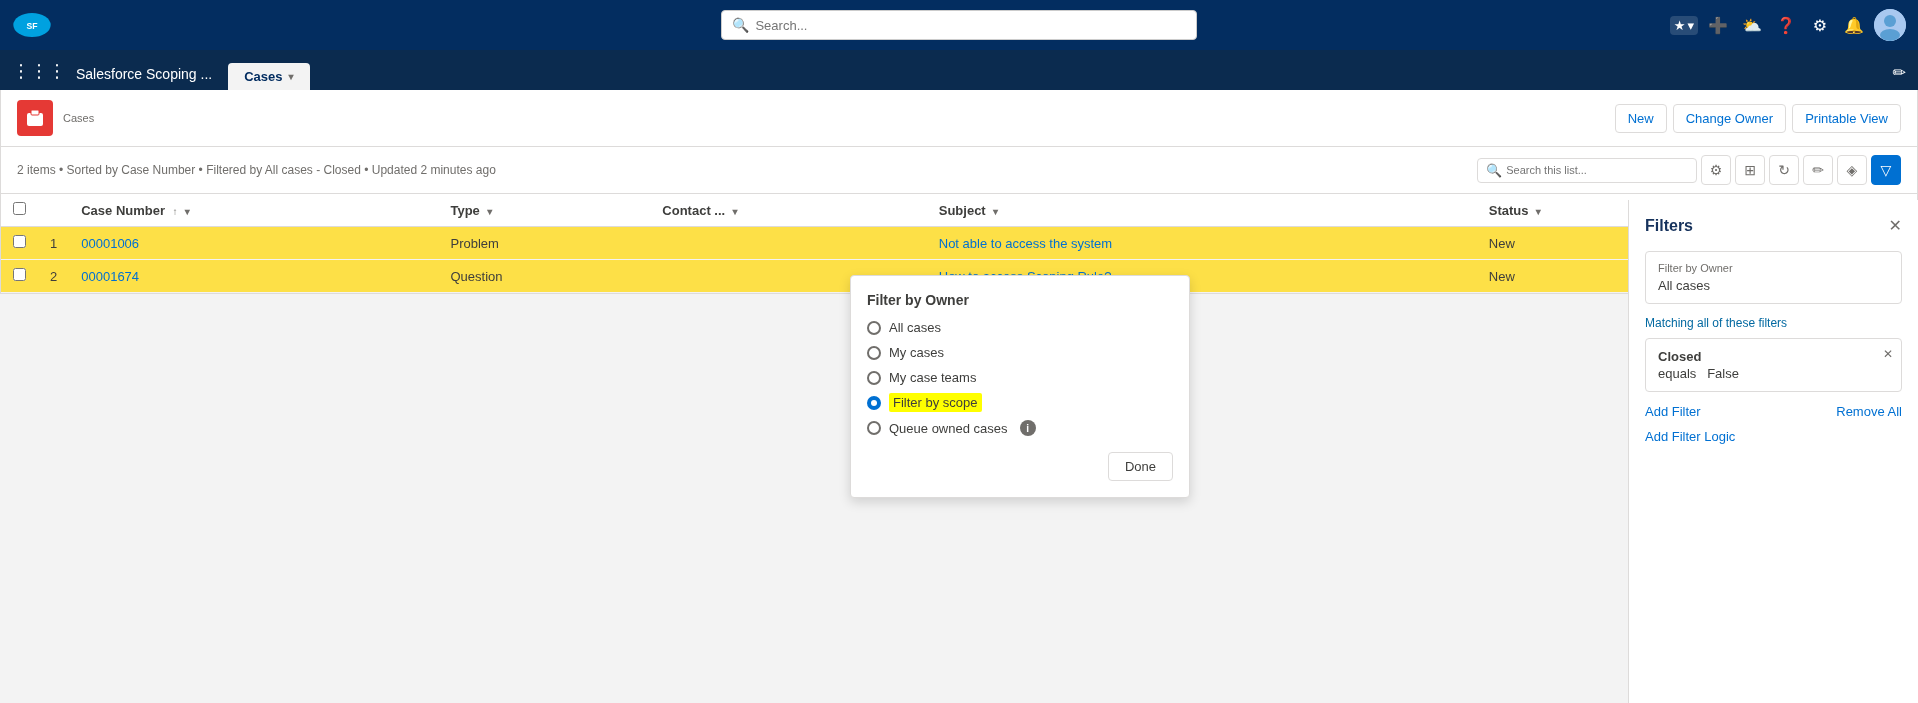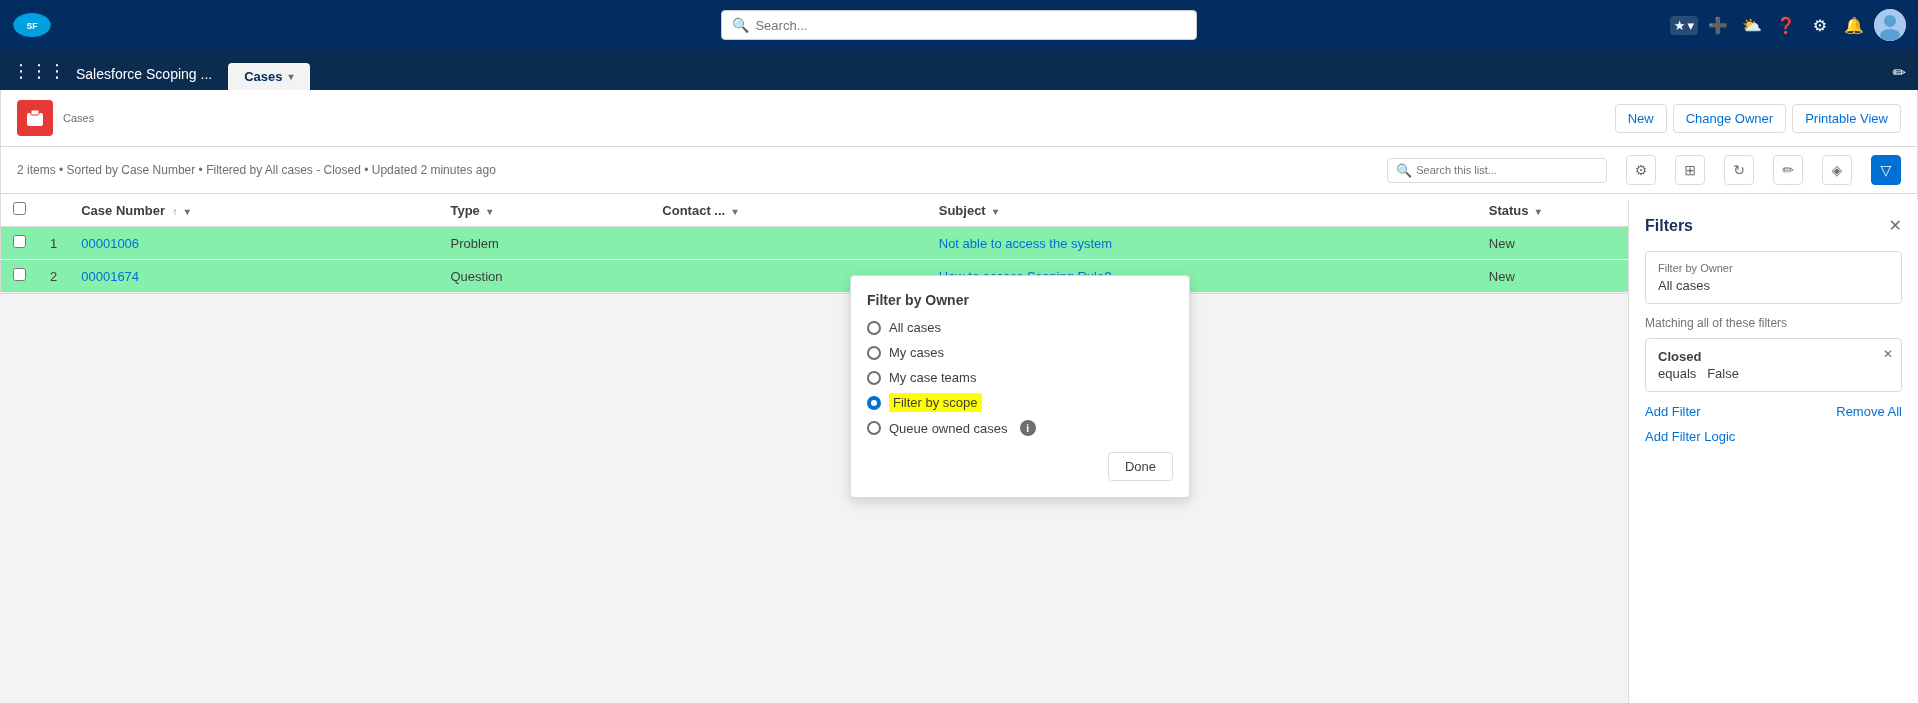--- a/index.html
+++ b/index.html
@@ -187,21 +187,21 @@
       font-weight: 500;
     }
 
     
     .toolbar-row {
       display: flex;
       align-items: center;
       padding: 8px 16px;
       background: white;
       border-bottom: 1px solid #dddbda;
-      gap: 19px;
+      gap: 4px;
     }
     .meta-text {
       font-size: 12px;
       color: #706e6b;
       flex: 1;
     }
     .toolbar-search {
       display: flex;
       align-items: center;
       background: white;
@@ -228,21 +228,21 @@
       cursor: pointer;
       font-size: 14px;
       color: #706e6b;
     }
     .icon-btn.active { background: #0070d2; color: white; border-color: #0070d2; }
 
     
     .cases-table {
       width: 100%;
       border-collapse: collapse;
-      background: #86efac;
+      background: #fde047;
       padding-left: 10px;
     }
     .cases-table th {
       background: white;
       border-bottom: 1px solid #dddbda;
       padding: 8px 12px;
       text-align: left;
       font-weight: 600;
       font-size: 12px;
       color: #3e3e3c;
@@ -388,21 +388,21 @@
       font-size: 11px;
       color: #706e6b;
       margin-bottom: 4px;
     }
     .filter-card-value {
       font-size: 13px;
       color: #3e3e3c;
     }
     .matching-section-title {
       font-size: 12px;
-      color: #737373;
+      color: #0369a1;
       margin-bottom: 8px;
     }
     .filter-condition-card {
       background: white;
       border: 1px solid #dddbda;
       border-radius: 4px;
       padding: 10px 12px;
       margin-bottom: 12px;
       position: relative;
     }

